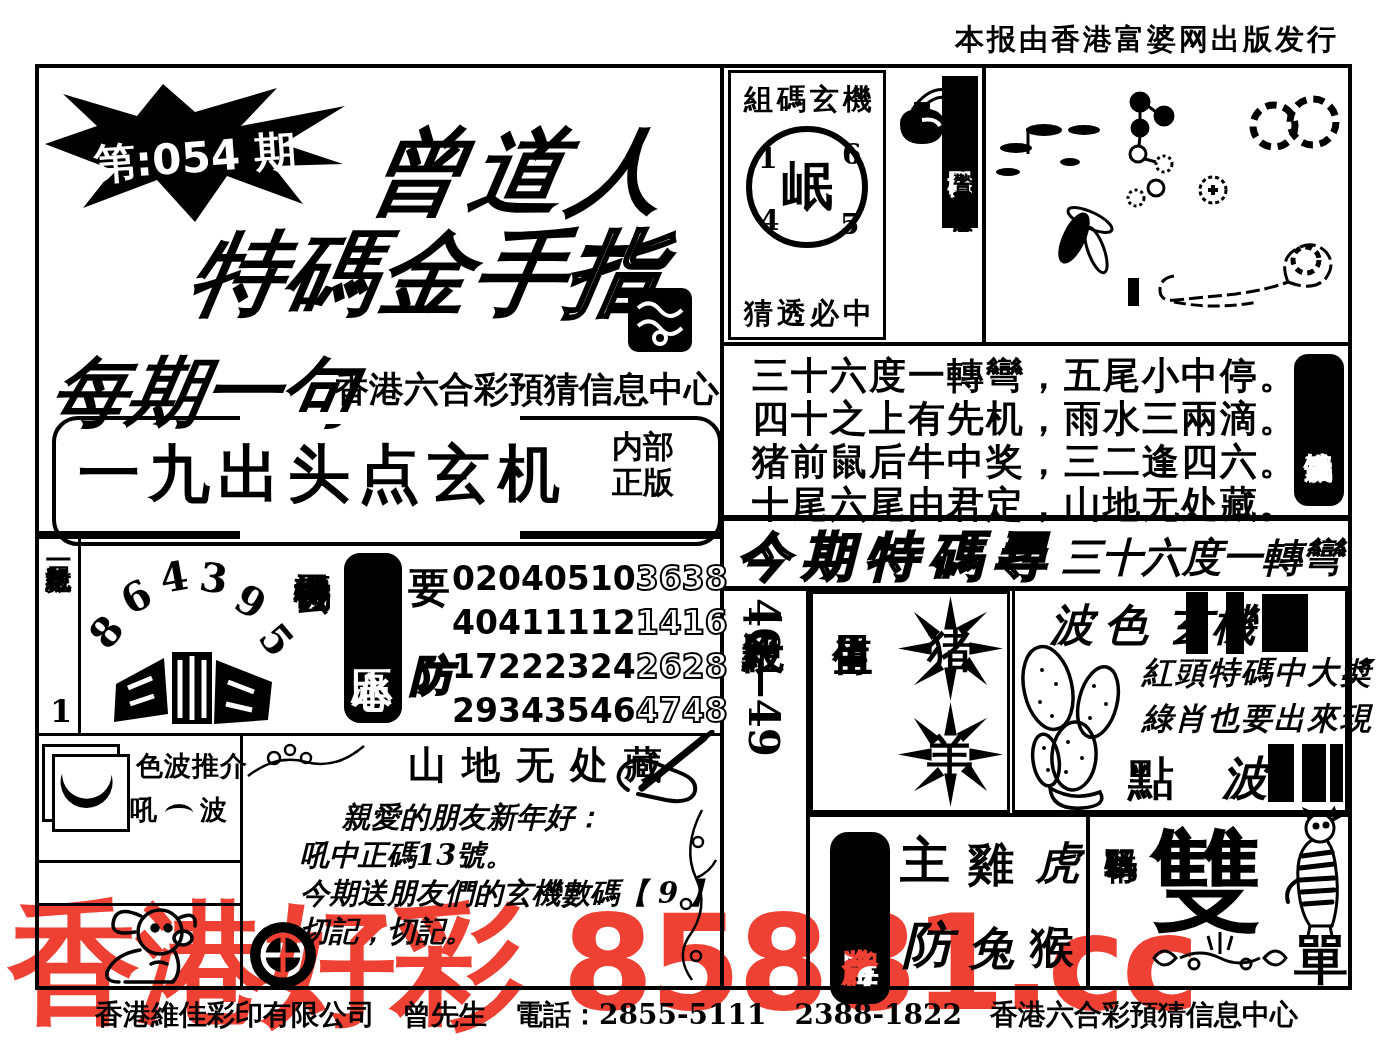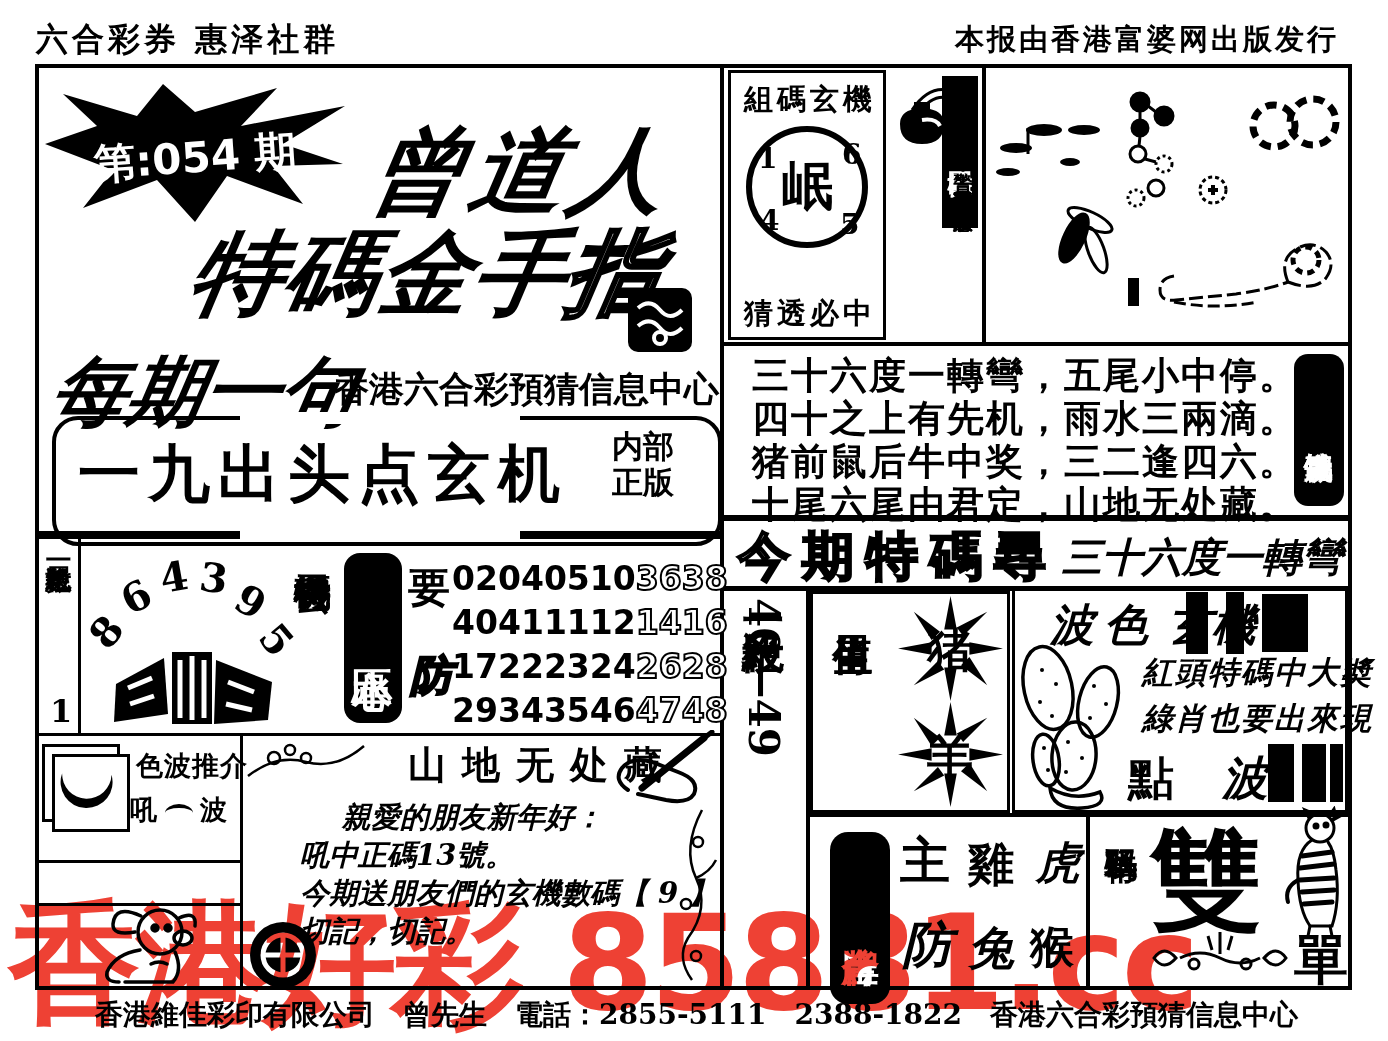--- a/index.html
+++ b/index.html
@@ -21,21 +21,20 @@
   svg{display:block;}
   .cell{display:flex;align-items:center;justify-content:center;font-weight:900;font-size:33px;}
   .cellout{color:#fff;-webkit-text-stroke:2px #000;}
   .wm{mix-blend-mode:multiply;}
 </style>
 </head>
 <body>
 
 <div class="sheet">
 
-  <div class="a b9 serif" style="left:36px;top:18px;font-size:32px;letter-spacing:4px;">六合彩券  惠泽社群</div>
   <div class="a b9" style="left:955px;top:20px;font-size:29px;letter-spacing:3px;">本报由香港富婆网出版发行</div>
 
   <div class="ln" style="left:35px;top:64px;width:1317px;height:4px;"></div>
   <div class="ln" style="left:35px;top:986px;width:1317px;height:4px;"></div>
   <div class="ln" style="left:35px;top:64px;width:4px;height:926px;"></div>
   <div class="ln" style="left:1348px;top:64px;width:4px;height:926px;"></div>
   <div class="ln" style="left:720px;top:64px;width:4px;height:926px;"></div>
   <div class="ln" style="left:35px;top:531px;width:689px;height:8px;"></div>
   <div class="ln" style="left:35px;top:733px;width:689px;height:3px;"></div>
   <div class="ln" style="left:78px;top:539px;width:3px;height:194px;"></div>
@@ -285,21 +284,21 @@
   <div class="a serif b9" style="left:752px;top:354px;font-size:37px;line-height:43px;letter-spacing:2px;">
     <div>三十六度一轉彎，五尾小中停。</div>
     <div>四十之上有先机，雨水三兩滴。</div>
     <div>猪前鼠后牛中奖，三二逢四六。</div>
     <div>十尾六尾由君定，山地无处藏。</div>
   </div>
   <div class="a pill" style="left:1294px;top:354px;width:50px;height:152px;border-radius:14px;">
     <span class="vert b9" style="font-size:29px;">赢钱锦囊</span>
   </div>
 
-  <span class="a b9 out nowrap" style="left:738px;top:522px;font-size:52px;letter-spacing:12px;">今期特碼尋</span>
+  <span class="a b9 out nowrap" style="left:738px;top:522px;font-size:52px;letter-spacing:12px;font-style:italic;">今期特碼尋</span>
   <span class="a b9 serif it nowrap" style="left:1062px;top:530px;font-size:40px;">三十六度一轉彎</span>
 
   <div class="a vertm b9 serif" style="left:735px;top:598px;height:388px;font-size:42px;">絶殺一段40—49</div>
 
   <div class="box" style="left:810px;top:591px;width:200px;height:222px;"></div>
   <div class="a vert b9 serif" style="left:826px;top:604px;height:200px;font-size:40px;">值日生肖</div>
   <div class="a" style="left:898px;top:596px;width:105px;height:105px;">
     <svg class="a" style="left:0;top:0;" width="105" height="105" viewBox="0 0 100 100">
       <g fill="#000">
         <polygon points="50,0 56,32 44,32"></polygon>

